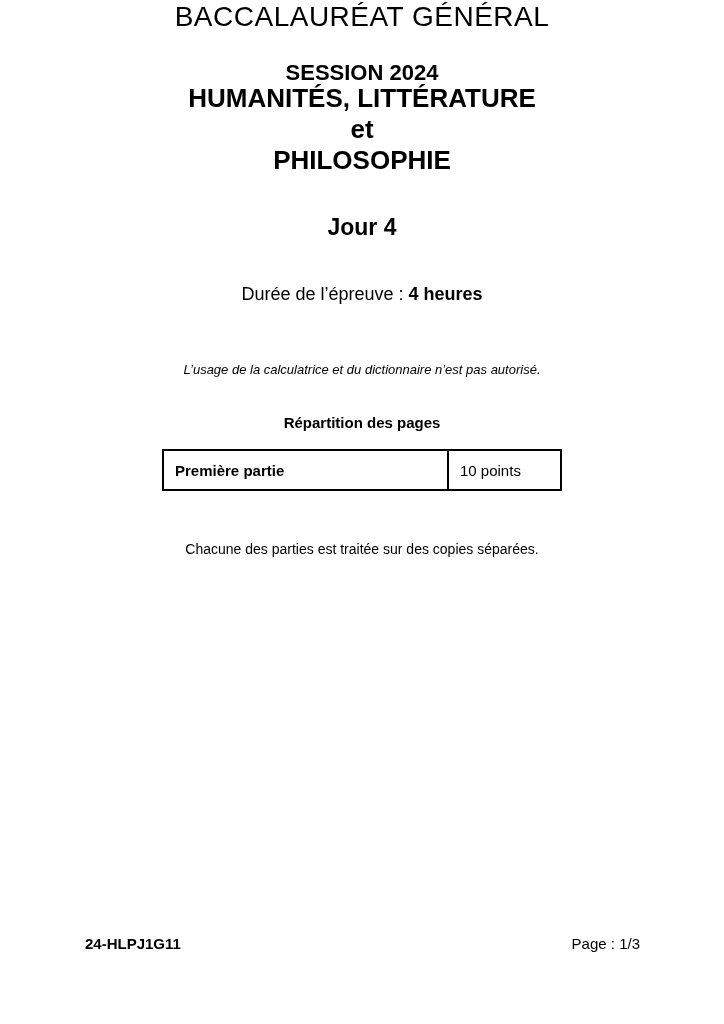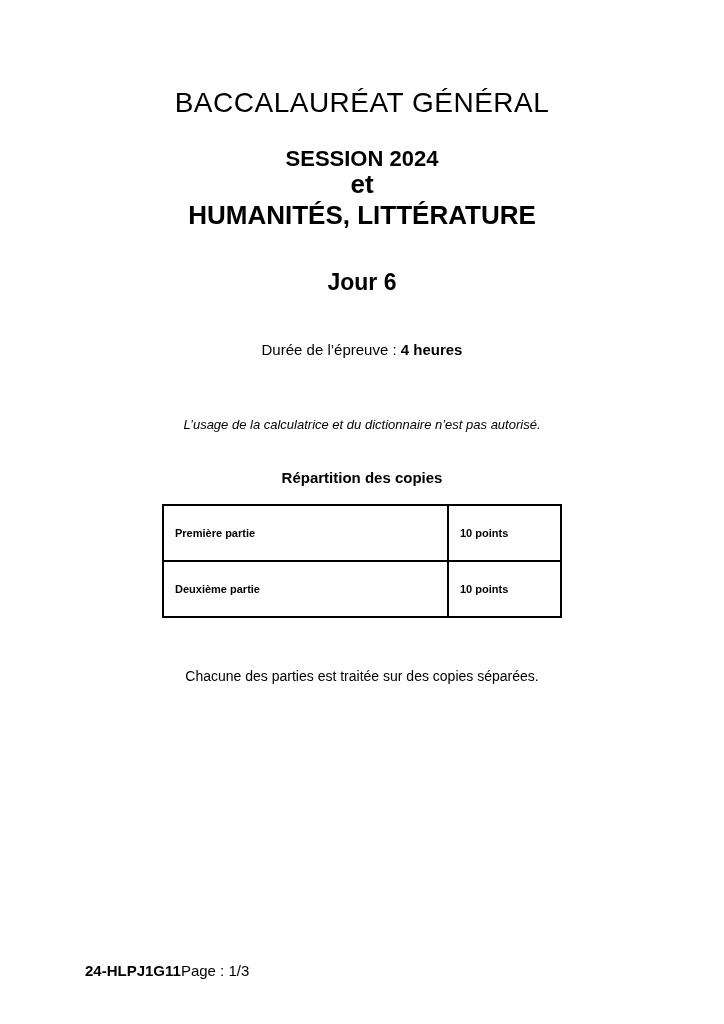--- a/index.html
+++ b/index.html
@@ -14,21 +14,20 @@
   .page {
     position: relative;
     width: 724px;
     height: 1024px;
     background: #ffffff;
     overflow: hidden;
   }
   .page p, .page h1, .page div.block { margin: 0; text-align: center; }
 
   .title {
-    padding-top: 86px;
     font-size: 28px;
     font-weight: 400;
     line-height: 34px;
     letter-spacing: 0.5px;
   }
   .subtitle {
     margin-top: 16px !important;
     font-size: 16px;
     line-height: 19px;
     letter-spacing: 0.3px;
@@ -47,21 +46,21 @@
     text-align: center;
   }
   .jour {
     margin-top: 37px !important;
     font-size: 23px;
     font-weight: 700;
     line-height: 28px;
   }
   .duree {
     margin-top: 44px !important;
-    font-size: 15px;
+    font-size: 18px;
     line-height: 19px;
   }
   .duree .b { font-weight: 700; }
   .notice-italic {
     margin-top: 56px !important;
     font-size: 13px;
     font-style: italic;
     line-height: 19px;
   }
   .notice {
@@ -77,79 +76,76 @@
     line-height: 19px;
   }
   table.points {
     margin: 17px auto 0 auto;
     border-collapse: collapse;
     table-layout: fixed;
     width: 398px;
   }
   table.points td {
     border: 2px solid #000000;
-    height: 56px;
+    height: 40px;
     vertical-align: middle;
-    font-size: 11px;
+    font-size: 15px;
     padding: 0 16px 0 11px;
   }
   td.label-cell { width: 285px; font-weight: 700; }
-  td.points-cell { width: 113px; font-weight: 700; }
+  td.points-cell { width: 113px; font-weight: 400; }
   .final-note {
     margin-top: 48px !important;
     font-size: 14px;
     font-weight: 400;
     line-height: 21px;
   }
   .footer {
     position: absolute;
     left: 85px;
     right: 84px;
-    top: 961px;
+    top: 934px;
     display: flex;
-    justify-content: flex-start;
+    justify-content: space-between;
     align-items: baseline;
     font-size: 15px;
     line-height: 19px;
   }
   .footer .ref { font-weight: 700; }
   .footer .pagenum { font-weight: 400; }
 </style>
 </head>
 <body>
 
 <div class="page">
 
   <h1 class="title">BACCALAURÉAT GÉNÉRAL</h1>
 
 
   <p class="session">SESSION 2024</p>
 
   <div class="subject block">
+    <div>HUMANITÉS, LITTÉRATURE</div>
     <div>et</div>
-    <div>HUMANITÉS, LITTÉRATURE</div>
+    <div>PHILOSOPHIE</div>
   </div>
 
-  <p class="jour">Jour 6</p>
+  <p class="jour">Jour 4</p>
 
   <p class="duree"><span>Durée de l’épreuve : </span><span class="b">4 heures</span></p>
 
   <p class="notice-italic">L’usage de la calculatrice et du dictionnaire n’est pas autorisé.</p>
 
 
-  <p class="points-title">Répartition des copies</p>
+  <p class="points-title">Répartition des pages</p>
 
   <table class="points">
     <tbody>
       <tr>
         <td class="label-cell">Première partie</td>
-        <td class="points-cell">10 points</td>
-      </tr>
-      <tr>
-        <td class="label-cell">Deuxième partie</td>
         <td class="points-cell">10 points</td>
       </tr>
     </tbody>
   </table>
 
   <p class="final-note">Chacune des parties est traitée sur des copies séparées.</p>
 
   <div class="footer">
     <span class="ref">24-HLPJ1G11</span>
     <span class="pagenum">Page : 1/3</span>

